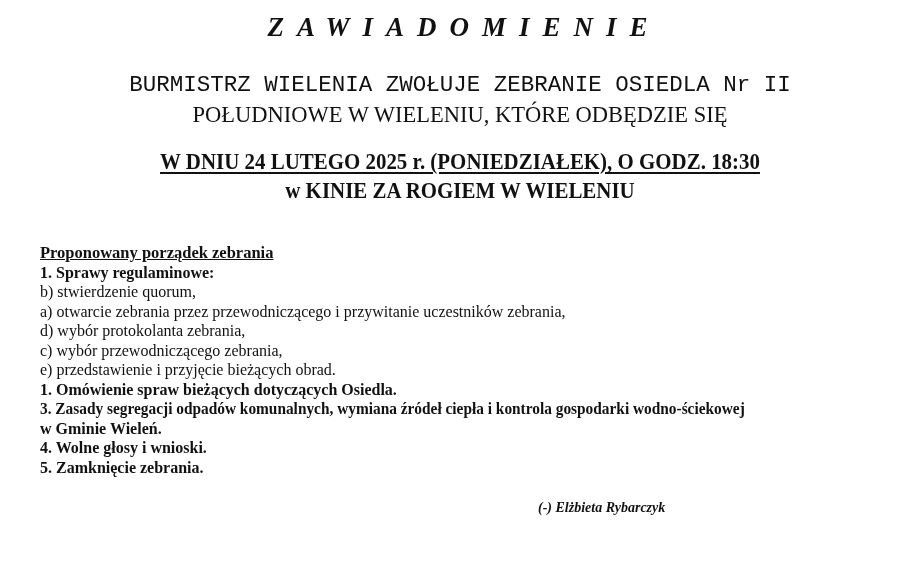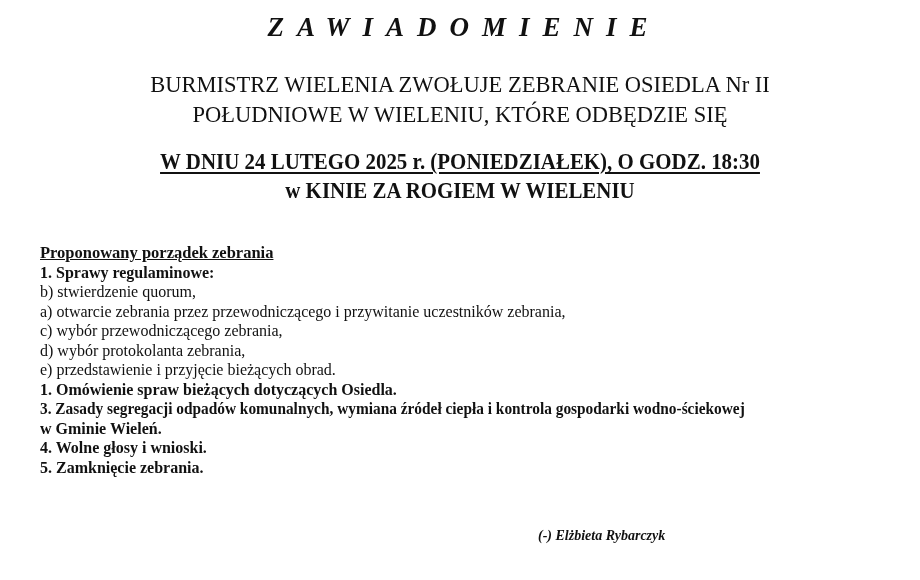--- a/index.html
+++ b/index.html
@@ -7,58 +7,58 @@
       width: 920px; height: 580px; position: relative; overflow: hidden;
       font-family: "Liberation Serif", "DejaVu Serif", serif; color: #111;
     }
     .abs { position: absolute; white-space: nowrap; }
     .center { left: 0; width: 920px; text-align: center; }
     .title {
       top: 12px; font-size: 27px; font-weight: bold; font-style: italic;
       letter-spacing: 13px; padding-left: 8px; box-sizing: border-box;
     }
     .intro { font-size: 22.5px; line-height: 30px; }
-    .intro1 { top: 70px; }
+    .intro1 { top: 70px; font-family: Liberation Mono, monospace; }
     .intro2 { top: 100px; }
     .when {
       top: 149px; font-size: 22.5px; font-weight: bold;
       transform: scaleX(0.93); transform-origin: center;
     }
     .when span { text-decoration: underline; text-decoration-thickness: 2px; text-underline-offset: 3px; }
     .where { top: 178px; font-size: 22.5px; font-weight: bold; transform: scaleX(0.93); transform-origin: center; }
     .agenda { left: 40px; top: 243px; font-size: 16px; }
     .agenda .line { height: 19.55px; line-height: 19.55px; white-space: nowrap; }
     .agenda .heading { font-weight: bold; text-decoration: underline; font-size: 16.5px; }
     .agenda .bold { font-weight: bold; }
     .agenda .narrow { transform: scaleX(0.96); transform-origin: left; }
     .sig { left: 534px; top: 498px; font-size: 14px; }
     .sig .name { font-weight: bold; letter-spacing: 0.2px; line-height: 19px; }
-    .sig .person { font-weight: bold; font-style: italic; margin-left: 4px; line-height: 19px; margin-top: 28px; }
+    .sig .person { font-weight: bold; font-style: italic; margin-left: 4px; line-height: 19px; }
   </style>
 </head>
 <body>
 
 <div>
   <div class="abs center title">ZAWIADOMIENIE</div>
 
   <div class="abs center intro intro1">BURMISTRZ WIELENIA ZWOŁUJE ZEBRANIE OSIEDLA Nr II</div>
   <div class="abs center intro intro2">POŁUDNIOWE W WIELENIU, KTÓRE ODBĘDZIE SIĘ</div>
 
   <div class="abs center when">
     <span>W DNIU 24 LUTEGO 2025 r. (PONIEDZIAŁEK), O GODZ. 18:30</span>
   </div>
   <div class="abs center where">w KINIE ZA ROGIEM W WIELENIU</div>
 
   <div class="abs agenda">
     <div class="line heading">Proponowany porządek zebrania</div>
     <div class="line bold">1. Sprawy regulaminowe:</div>
     <div class="line">b) stwierdzenie quorum,</div>
     <div class="line">a) otwarcie zebrania przez przewodniczącego i przywitanie uczestników zebrania,</div>
+    <div class="line">d) wybór protokolanta zebrania,</div>
     <div class="line">c) wybór przewodniczącego zebrania,</div>
-    <div class="line">d) wybór protokolanta zebrania,</div>
     <div class="line">e) przedstawienie i przyjęcie bieżących obrad.</div>
     <div class="line bold">1. Omówienie spraw bieżących dotyczących Osiedla.</div>
     <div class="line bold narrow">3. Zasady segregacji odpadów komunalnych, wymiana źródeł ciepła i kontrola gospodarki wodno-ściekowej</div>
     <div class="line bold">w Gminie Wieleń.</div>
     <div class="line bold">4. Wolne głosy i wnioski.</div>
     <div class="line bold">5. Zamknięcie zebrania.</div>
   </div>
 
   <div class="abs sig">
     <div class="person">(-) Elżbieta Rybarczyk</div>

